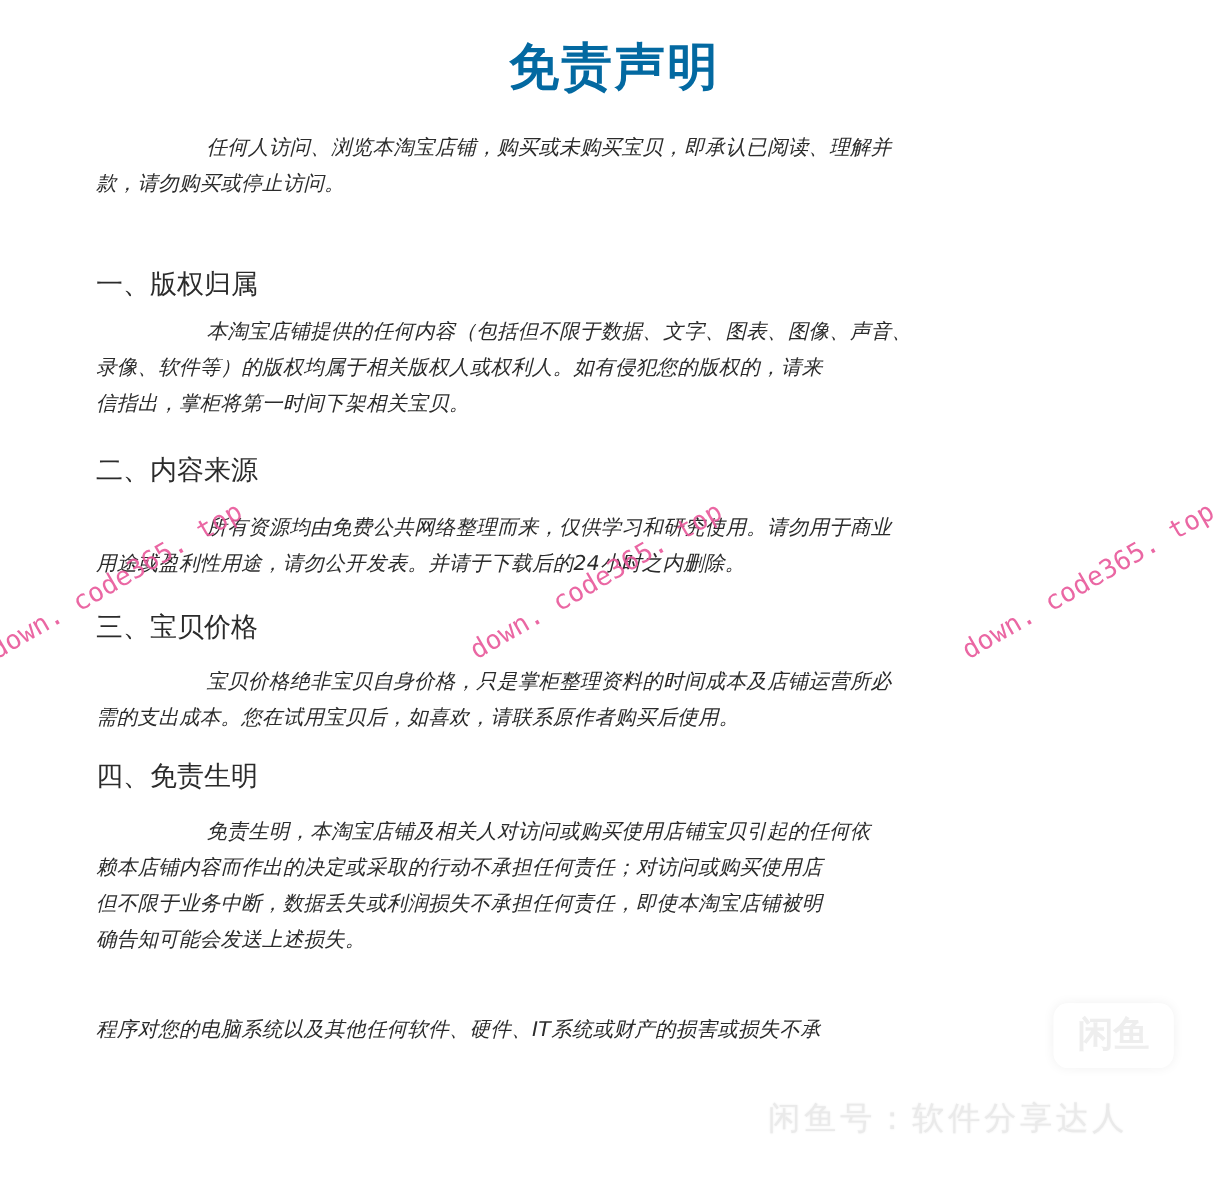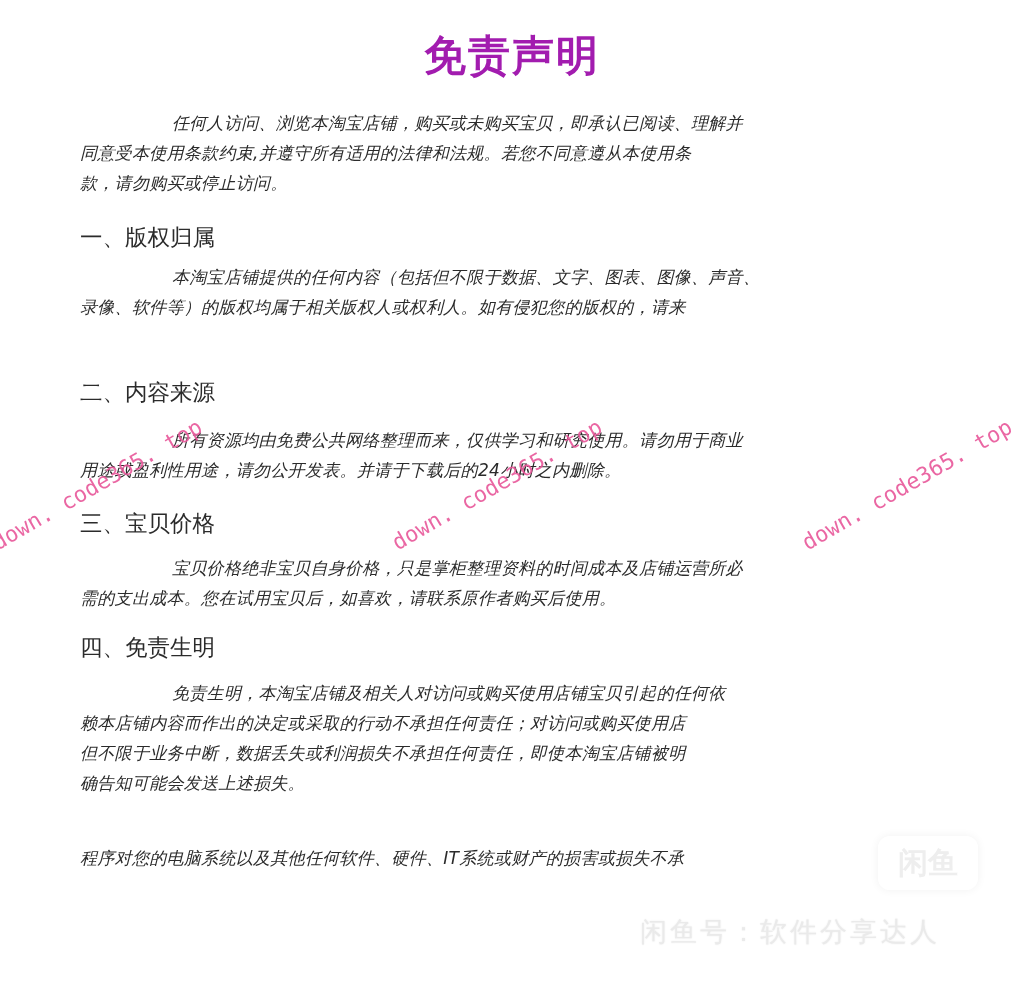--- a/index.html
+++ b/index.html
@@ -3,21 +3,21 @@
   <meta charset="utf-8">
   <style>
     html, body { margin: 0; padding: 0; background: #ffffff; }
     body {
       width: 1024px; height: 996px; position: relative; overflow: hidden;
       font-family: "DejaVu Sans", "Liberation Sans", sans-serif;
       color: #2b2b2b;
     }
     .title {
       position: absolute; left: 0; right: 0; top: 28px;
-      text-align: center; font-size: 42px; font-weight: bold; color: #a21caf;
+      text-align: center; font-size: 42px; font-weight: bold; color: #0369a1;
       letter-spacing: 2px;
     }
     .para {
       font-size: 17px; line-height: 30px; margin: 0 0 0 0;
       text-indent: 46px; text-align: justify; letter-spacing: 0.3px; font-style: italic;
     }
     .heading { font-size: 22.5px; line-height: 30px; margin: 0; }
     .line { display: block; white-space: nowrap; }
     .line.first { padding-left: 46px; }
     .block { position: absolute; left: 80px; }
@@ -37,30 +37,30 @@
       letter-spacing: 3px; text-shadow: 0 0 2px rgba(0,0,0,0.08);
     }
   </style>
 </head>
 <body>
 
 <div class="title">免责声明</div>
 
 <div class="block" style="top:108px;">
   <span class="para line first">任何人访问、浏览本淘宝店铺，购买或未购买宝贝，即承认已阅读、理解并</span>
-  <span class="para line" style="text-indent:0">同意受本使用条款约束,并遵守所有适用的法律和法规。若您不同意遵从本使用条</span>
   <span class="para line" style="text-indent:0">款，请勿购买或停止访问。</span>
 </div>
 
 <div class="block" style="top:222px;">
   <div class="heading">一、版权归属</div>
 </div>
 <div class="block" style="top:262px;">
   <span class="para line first">本淘宝店铺提供的任何内容（包括但不限于数据、文字、图表、图像、声音、</span>
   <span class="para line" style="text-indent:0">录像、软件等）的版权均属于相关版权人或权利人。如有侵犯您的版权的，请来</span>
+  <span class="para line" style="text-indent:0">信指出，掌柜将第一时间下架相关宝贝。</span>
 </div>
 
 <div class="block" style="top:377px;">
   <div class="heading">二、内容来源</div>
 </div>
 <div class="block" style="top:425px;">
   <span class="para line first">所有资源均由免费公共网络整理而来，仅供学习和研究使用。请勿用于商业</span>
   <span class="para line" style="text-indent:0">用途或盈利性用途，请勿公开发表。并请于下载后的24小时之内删除。</span>
 </div>
 

